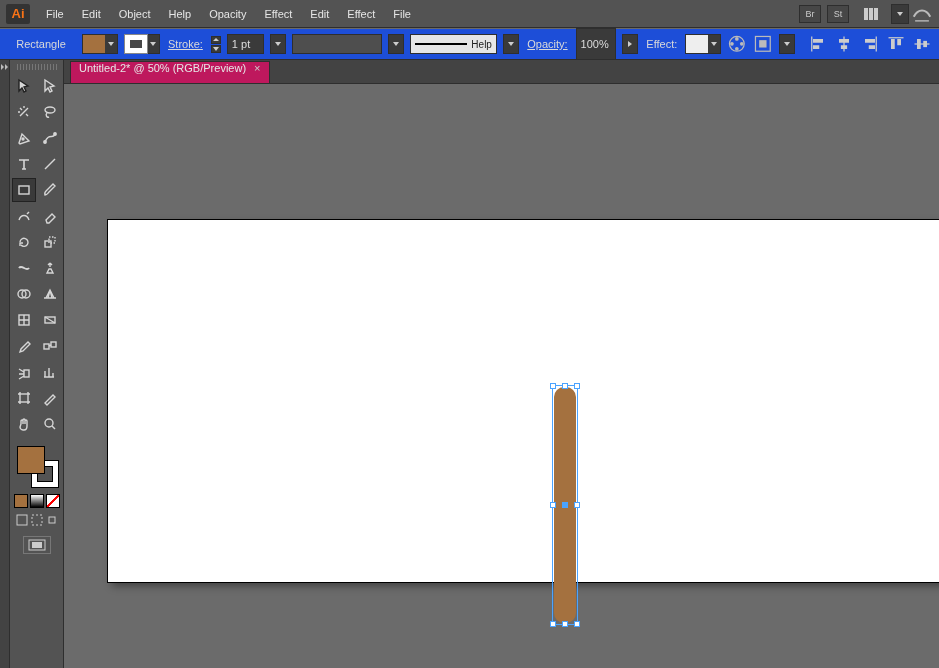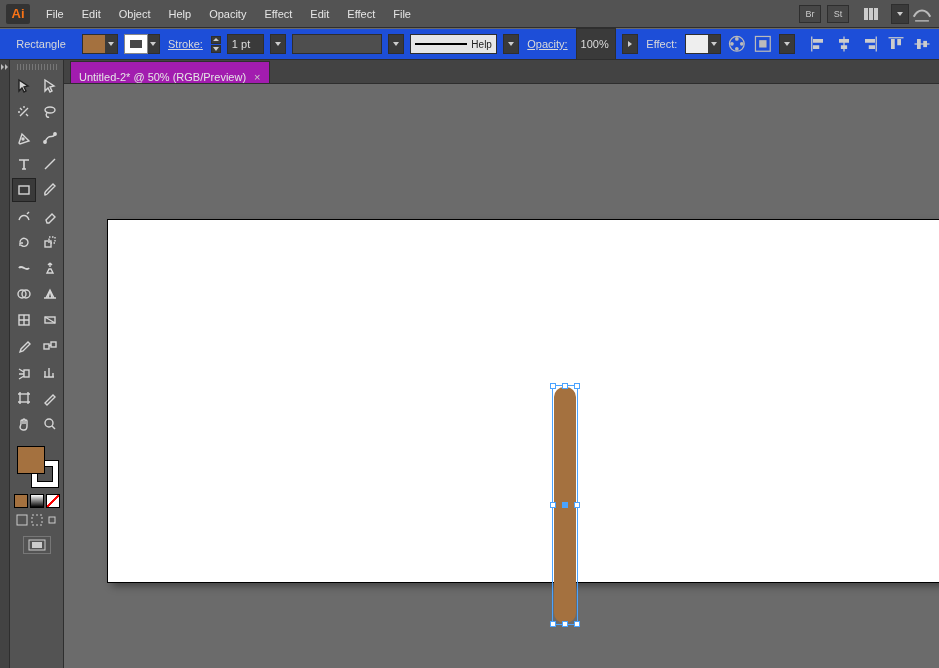--- a/index.html
+++ b/index.html
@@ -45,21 +45,21 @@
   .fs-fill { position:absolute; left:2px; top:2px; width:28px; height:28px; background:#a4713f; border:1px solid #000; }
   .fs-stroke { position:absolute; right:0; bottom:0; width:28px; height:28px; background:#fff; border:1px solid #000; }
   .fs-stroke::after { content:""; position:absolute; inset:5px; background:#535353; border:1px solid #000; }
   .mini-row { display:flex; gap:2px; margin-top:6px; }
   .mini-sw { width:14px; height:14px; border:1px solid #000; }
   .screen-row { margin-top:8px; }
   .screen-btn { width:28px; height:18px; border:1px solid #777; display:flex; align-items:center; justify-content:center; }
   
   .docarea { flex:1; background:#535353; display:flex; flex-direction:column; position:relative; }
   .tabbar { height:24px; background:#434343; border-bottom:1px solid #2e2e2e; display:flex; align-items:flex-end; padding-left:6px; }
-  .tab { height:22px; background:#a21caf; border:1px solid #2e2e2e; border-bottom:none; padding:0 8px; display:flex; align-items:flex-end; gap:8px; font-size:11px; color:#e6e6e6; }
+  .tab { height:22px; background:#be185d; border:1px solid #2e2e2e; border-bottom:none; padding:0 8px; display:flex; align-items:flex-start; gap:8px; font-size:11px; color:#e6e6e6; }
   .tab-close { font-size:11px; color:#ccc; }
   .canvas-wrap { flex:1; background:#6b6b6b; position:relative; overflow:hidden; }
   .artboard { position:absolute; left:44px; top:136px; width:900px; height:362px; background:#fff; box-shadow: 0 0 0 1px #000, 4px 4px 8px rgba(0,0,0,.4); }
   .shape-rect { position:absolute; left:490px; top:303px; width:22px; height:236px; background:#a4713f; border-radius:10px; }
   .sel-box { position:absolute; left:488px; top:301px; width:26px; height:240px; border:1px solid #4aa3ff; pointer-events:none; }
   .handle { position:absolute; width:6px; height:6px; background:#fff; border:1px solid #4aa3ff; }
   .h-tl{left:-3px;top:-3px}.h-tr{right:-3px;top:-3px}.h-bl{left:-3px;bottom:-3px}.h-br{right:-3px;bottom:-3px}
   .h-ml{left:-3px;top:calc(50% - 3px)}.h-mr{right:-3px;top:calc(50% - 3px)}
   .h-tc{left:calc(50% - 3px);top:-3px}.h-bc{left:calc(50% - 3px);bottom:-3px}
   .h-c{left:calc(50% - 3px);top:calc(50% - 3px);background:#4aa3ff}

